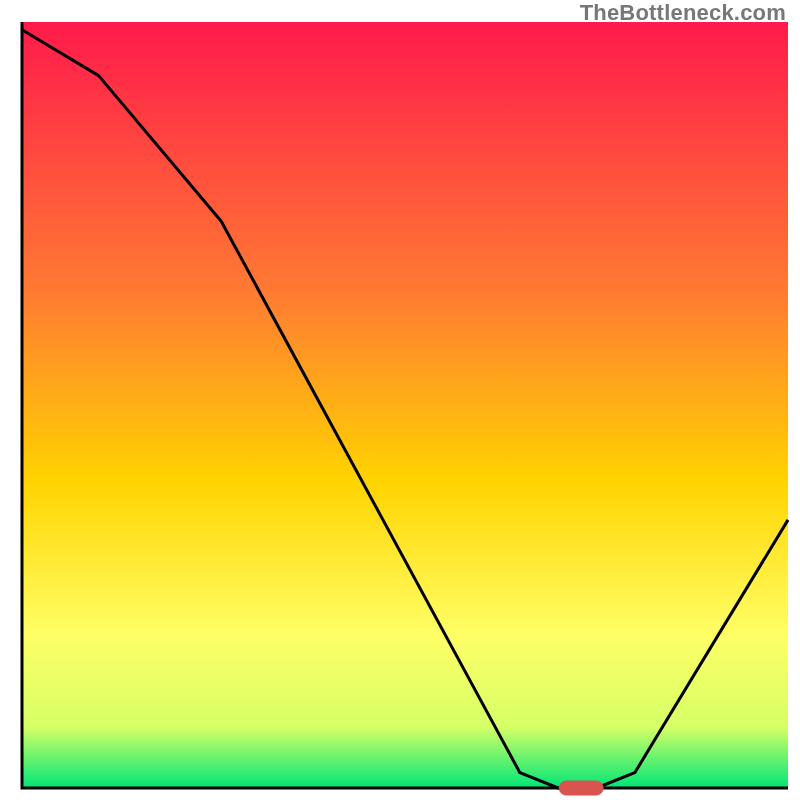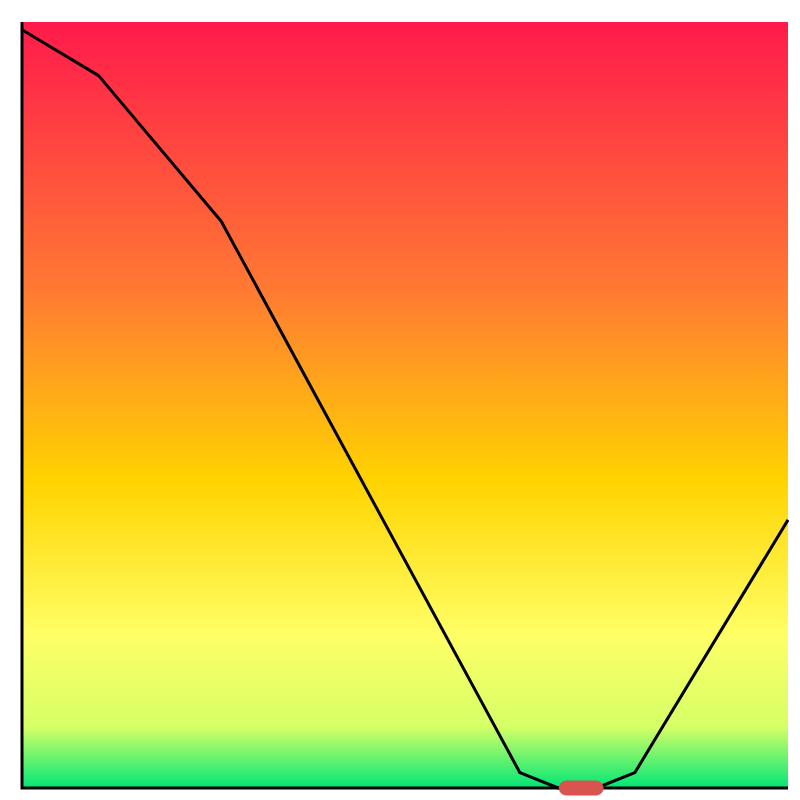--- a/index.html
+++ b/index.html
@@ -25,13 +25,14 @@
 
   <rect id="panel" fill="url(#bg)" x="22" y="22" width="766" height="766"></rect>
 
   <path id="axes" fill="none" stroke-width="3" stroke="#000000" d="M 22 22 L 22 788 L 788 788"></path>
 
   <path id="curve" fill="none" stroke-width="3" stroke-linejoin="round" stroke="#000000" d="M 22.0 29.7 L 98.6 75.6 L 221.2 221.2 L 519.9 772.7 L 558.2 788.0 L 596.5 788.0 L 634.8 772.7 L 788.0 519.9"></path>
 
   <rect id="marker" rx="7" ry="7" height="14" width="44" x="559.18" y="781" fill="#d9534f" stroke="#d9534f"></rect>
 </svg>
 
+<div class="watermark">TheBottleneck.com</div>
 </div>
 
 </body></html>

